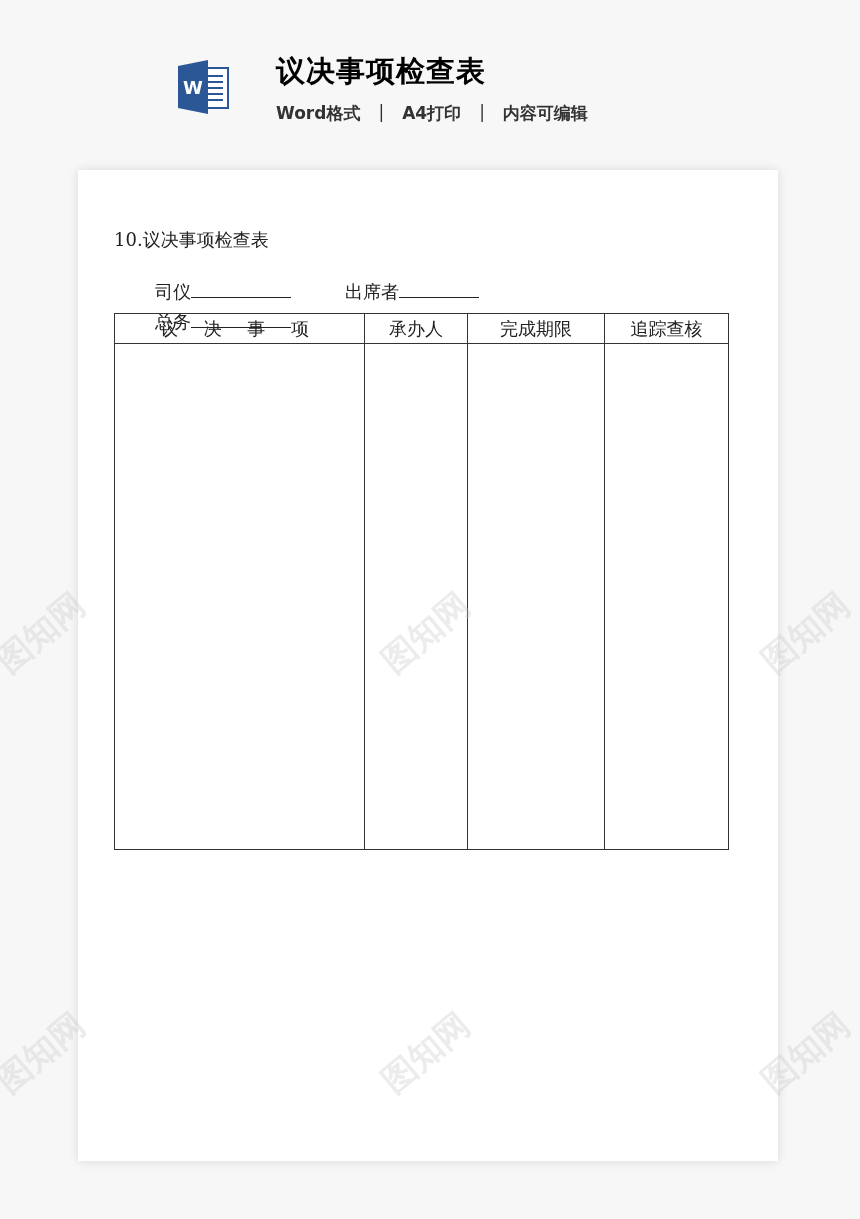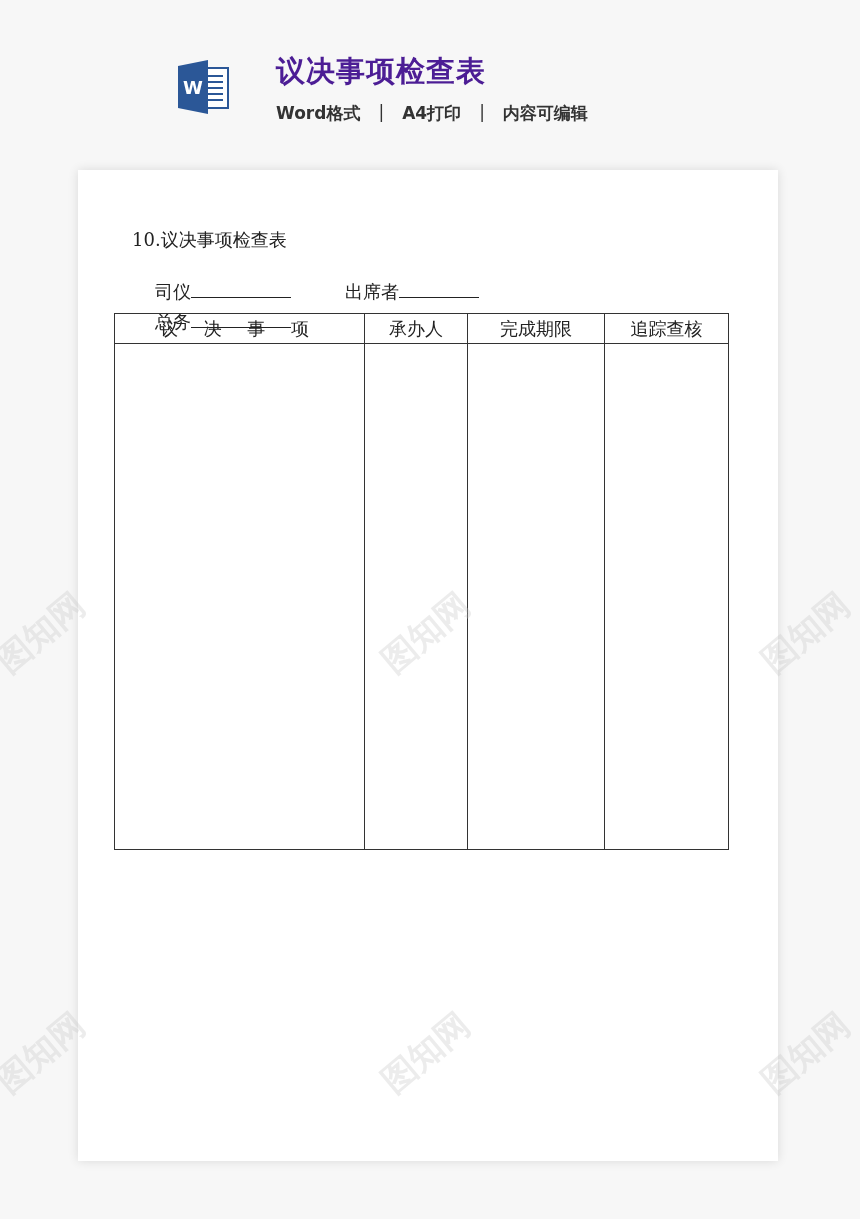--- a/index.html
+++ b/index.html
@@ -6,21 +6,21 @@
   body {
     width: 860px; height: 1219px; position: relative; overflow: hidden;
     background: #f7f7f7;
     font-family: "DejaVu Sans", "Liberation Sans", sans-serif;
   }
   .header-icon {
     position: absolute; left: 176px; top: 60px; width: 54px; height: 54px;
   }
   .header-title {
     position: absolute; left: 276px; top: 52px;
-    font-size: 29px; font-weight: bold; color: #4c1d95; letter-spacing: 1px;
+    font-size: 29px; font-weight: bold; color: #000000; letter-spacing: 1px;
     font-family: "DejaVu Sans", sans-serif;
     text-align: right;
   }
   .header-sub {
     position: absolute; left: 276px; top: 102px;
     font-size: 17px; font-weight: bold; color: #333333;
     font-family: "DejaVu Sans", sans-serif;
     display: flex; 
   }
   .header-sub .sep { margin: 0 18px; font-weight: normal; color: #333; }
@@ -73,21 +73,21 @@
 <div class="header-title">议决事项检查表</div>
 <div class="header-sub">
   <span>Word格式</span>
   <span class="sep">|</span>
   <span>A4打印</span>
   <span class="sep">|</span>
   <span>内容可编辑</span>
 </div>
 
 <div class="page">
-  <div class="doc-text" style="left:54px; top:58px;">10.议决事项检查表</div>
+  <div class="doc-text" style="left:36px; top:58px;">10.议决事项检查表</div>
 
   <div class="doc-text" style="left:54px; top:88px;">
     <span>司仪</span><span class="blank" style="width:100px;"></span>
   </div>
   <div class="doc-text" style="left:244px; top:88px;">
     <span>出席者</span><span class="blank" style="width:80px;"></span>
   </div>
 
   <div class="doc-text" style="left:54px; top:118px;">
     <span>总务</span><span class="blank" style="width:100px;"></span>

